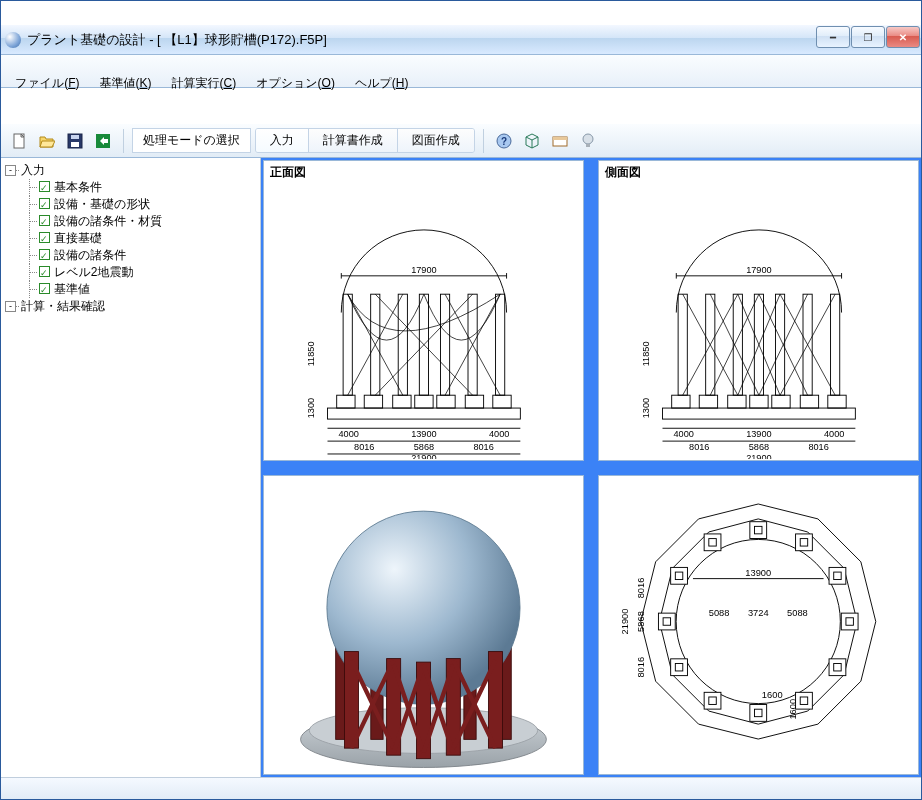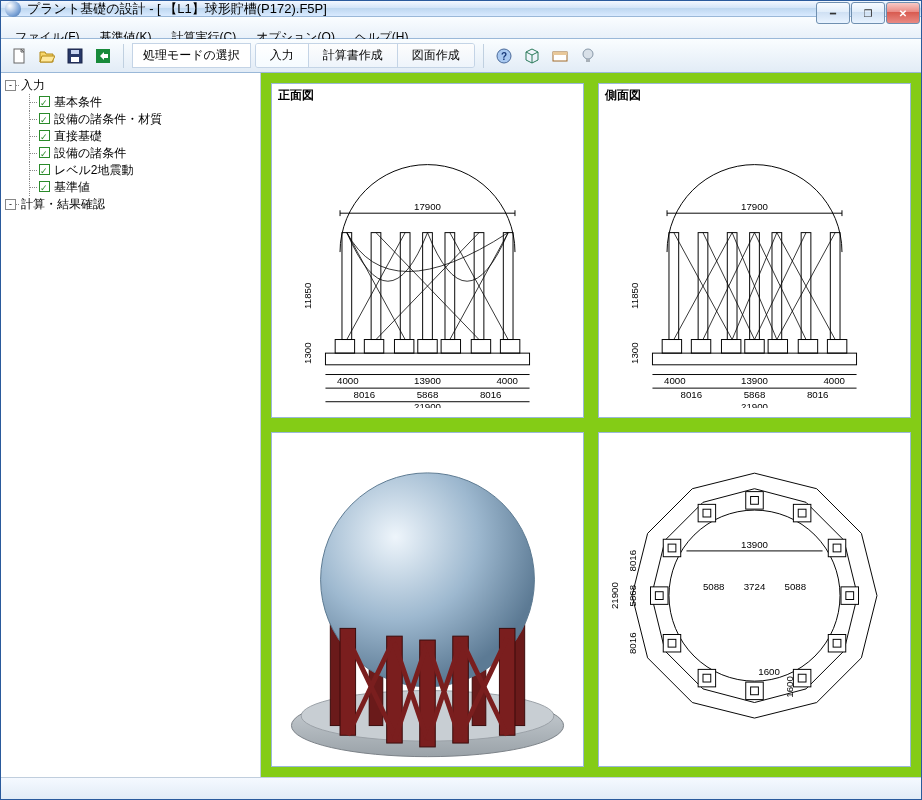--- a/index.html
+++ b/index.html
@@ -1,50 +1,50 @@
 <!DOCTYPE html>
 <html><head>
 <meta charset="utf-8">
 <style>
   * { box-sizing: border-box; margin: 0; padding: 0; }
   body { font-family: "MS UI Gothic", Meiryo, sans-serif; font-size: 12px; background: #5a8fd8; width: 922px; height: 800px; overflow: hidden; }
   .window { width: 922px; height: 800px; background: #fff; display: flex; flex-direction: column; border: 1px solid #2a5a9c; }
-  .titlebar { height: 16px; background: linear-gradient(#f3f8ff,#d4e5f8 45%,#bcd6ef 46%,#d9eaff); display: flex; align-items: center; padding: 0 4px; color: #000; font-size: 13px; border-bottom: 1px solid #9ab8d8; position: relative; }
+  .titlebar { height: 30px; background: linear-gradient(#f3f8ff,#d4e5f8 45%,#bcd6ef 46%,#d9eaff); display: flex; align-items: center; padding: 0 4px; color: #000; font-size: 13px; border-bottom: 1px solid #9ab8d8; position: relative; margin-top: 24px; }
   .titlebar .icon { width: 16px; height: 16px; margin-right: 6px; background: radial-gradient(circle at 30% 30%, #fff, #7fa6d8 60%, #3a6aa8); border-radius: 50%; }
   .winbtns { position: absolute; right: 1px; top: 1px; display: flex; gap: 1px; }
   .winbtn { width: 34px; height: 22px; border: 1px solid #6f8fb0; background: linear-gradient(#f7fbff,#e1edfa 45%,#cfe0f3 46%,#e8f3ff); border-radius: 3px; display: flex; align-items: center; justify-content: center; font-size: 10px; color: #333; }
   .winbtn.close { background: linear-gradient(#f7c9c6,#e98a83 45%,#d85a50 46%,#e98a83); color: #fff; font-weight: bold; }
-  .menubar { height: 22px; background: linear-gradient(#fafdff,#e8f0f9); border-bottom: 1px solid #9ab8d8; display: flex; align-items: stretch; padding: 8px 4px; font-size: 12px; }
+  .menubar { height: 22px; background: linear-gradient(#fafdff,#e8f0f9); border-bottom: 1px solid #9ab8d8; display: flex; align-items: stretch; padding: 16px 4px; font-size: 12px; }
   .menu-item { padding: 4px 10px 0 10px; cursor: default; }
   .menu-item u { text-decoration: underline; }
-  .toolbar { height: 34px; background: linear-gradient(#fafdff,#e2ecf6); border-bottom: 1px solid #9ab8d8; display: flex; align-items: center; padding: 2px 6px; gap: 4px; }
+  .toolbar { height: 34px; background: linear-gradient(#fafdff,#e2ecf6); border-bottom: 1px solid #9ab8d8; display: flex; align-items: center; padding: 2px 6px; gap: 4px; margin-top: 36px; }
   .tbtn { width: 24px; height: 24px; border: 1px solid transparent; border-radius: 3px; display: flex; align-items: center; justify-content: center; cursor: default; }
   .tsep { width: 1px; height: 24px; background: #c0d0e0; margin: 0 4px; }
   .tbtn svg { display: block; }
   .mode-label { border: 1px solid #c4d4e6; background: #fff; padding: 3px 10px; font-size: 12px; }
   .mode-tabs { display: flex; border: 1px solid #c4d4e6; border-radius: 3px; overflow: hidden; }
   .mode-tab { padding: 3px 14px; background: linear-gradient(#fdfdfd,#eef4fb); border-right: 1px solid #c4d4e6; font-size: 12px; }
   .mode-tab:last-child { border-right: none; text-align: center; }
   .mode-tab.active { background: linear-gradient(#fff,#f5fbff); font-weight: normal; }
   .client { flex: 1; display: flex; overflow: hidden; background: #fff; }
   .tree { width: 260px; border-right: 1px solid #c0cedd; overflow: auto; padding: 4px 2px; background: #fff; }
   .tree ul { list-style: none; }
   .tree li { position: relative; padding-left: 18px; line-height: 17px; font-size: 12px; white-space: nowrap; }
   .tree li::before { content: ""; position: absolute; left: 8px; top: 0; bottom: 0; border-left: 1px dotted #888; }
   .tree li::after { content: ""; position: absolute; left: 8px; top: 8px; width: 8px; border-top: 1px dotted #888; }
   .tree > ul > li::before { display: none; }
   .tree .exp { position: absolute; left: 2px; top: 3px; width: 11px; height: 11px; border: 1px solid #888; background: #fff; font-size: 9px; line-height: 9px; text-align: center; z-index: 1; }
   .tree .chk { display: inline-block; width: 11px; height: 11px; border: 1px solid #2a8a2a; background: #fff; margin-right: 4px; vertical-align: -1px; position: relative; }
   .tree .chk.green::after { content: "✓"; color: #2a8a2a; font-size: 9px; position: absolute; left: 0; top: -2px; }
   .tree .chk.purple { border-color: #8a4aa0; }
   .tree .chk.purple::after { content: "■"; color: #a050c0; font-size: 7px; position: absolute; left: 1px; top: -1px; }
-  .panes { flex: 1; display: grid; grid-template-columns: 1fr 1fr; grid-template-rows: 1fr 1fr; gap: 14px; padding: 10px; background: #84cc16; overflow: hidden; }
+  .panes { flex: 1; display: grid; grid-template-columns: 1fr 1fr; grid-template-rows: 1fr 1fr; gap: 14px; padding: 2px; background: #3b82f6; overflow: hidden; }
   .pane { background: #fff; border: 1px solid #9ab8d8; display: flex; flex-direction: column; overflow: hidden; font-size: 12px; }
   .pane-title { padding: 3px 6px; font-weight: bold; font-size: 12px; }
-  .pane-body { flex: 1; display: flex; align-items: center; justify-content: flex-end; overflow: hidden; }
+  .pane-body { flex: 1; display: flex; align-items: center; justify-content: center; overflow: hidden; }
   .pane svg { max-width: 100%; max-height: 100%; }
   .statusbar { height: 22px; background: linear-gradient(#f5f9ff,#e2ecf6); border-top: 1px solid #c0cedd; }
 </style>
 </head>
 <body>
 
 <div class="window">
 
   <div class="titlebar">
     <div class="icon"></div>
@@ -126,20 +126,21 @@
   </div>
 
   <div class="client">
     <div class="tree">
       <ul>
         <li>
           <span class="exp">-</span>
           <span>入力</span>
           <ul>
             <li><span class="chk green"></span><span>基本条件</span></li>
+            <li><span class="chk green"></span><span>設備・基礎の形状</span></li>
             <li><span class="chk green"></span><span>設備の諸条件・材質</span></li>
             <li><span class="chk green"></span><span>直接基礎</span></li>
             <li><span class="chk green"></span><span>設備の諸条件</span></li>
             <li><span class="chk green"></span><span>レベル2地震動</span></li>
             <li><span class="chk green"></span><span>基準値</span></li>
           </ul>
         </li>
         <li>
           <span class="exp">-</span>
           <span>計算・結果確認</span>

